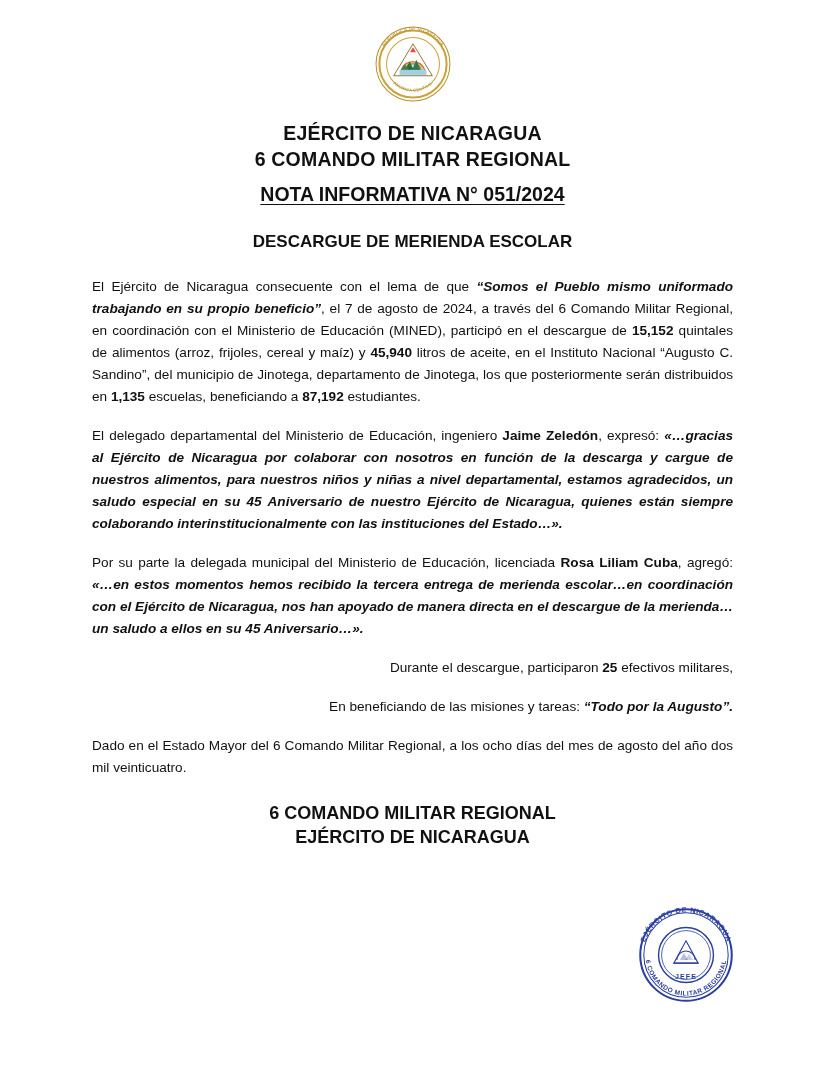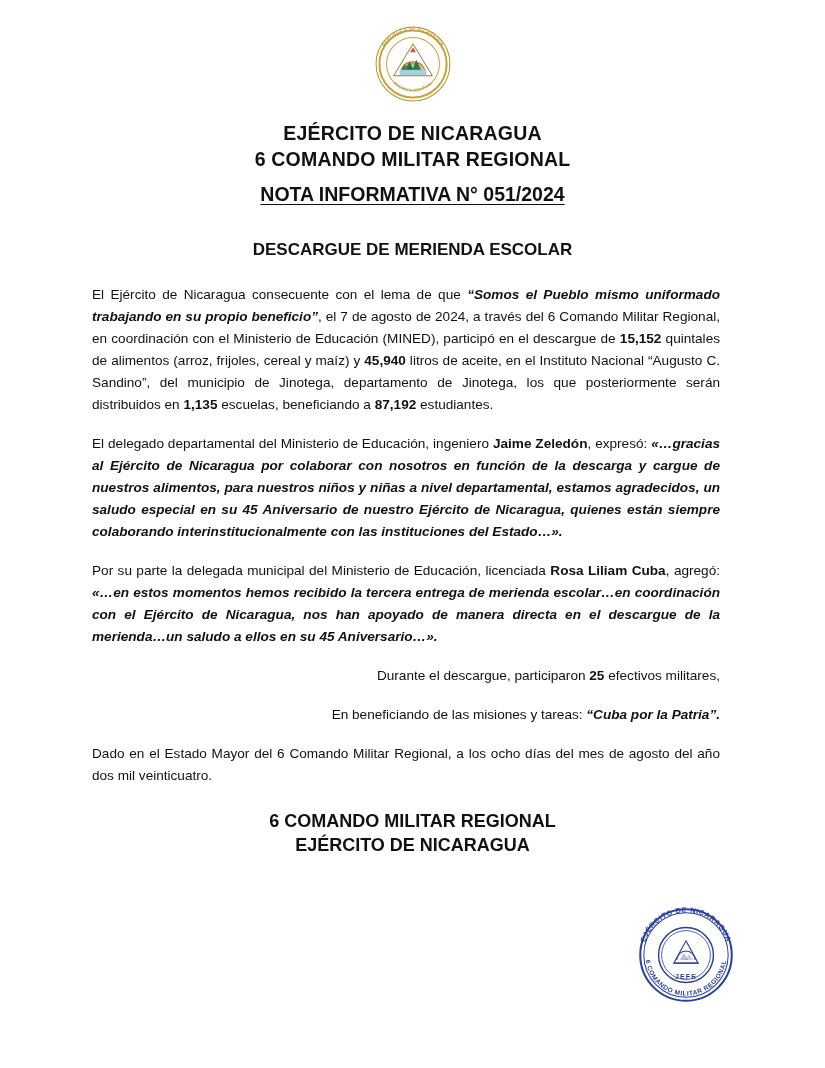--- a/index.html
+++ b/index.html
@@ -54,34 +54,34 @@
     margin-top: 10px;
     text-decoration: underline;
     text-underline-offset: 3px;
     color: #111;
   }
 
   .subject {
     text-align: center;
     font-weight: bold;
     font-size: 17px;
-    margin-top: 34px;
+    margin-top: 26px;
     color: #111;
   }
 
   
   .body-text {
     margin-top: 24px;
     font-size: 13.6px;
     line-height: 1.62;
     text-align: justify;
     color: #111;
   }
   .body-text p {
-    margin: 0 13px 17px 0;
+    margin: 0 0 17px 0;
   }
   .body-text p:last-child { margin-bottom: 0; }
   .b { font-weight: bold; }
   .bi { font-weight: bold; font-style: italic; }
 
   .short-line { text-align: right; }
 
   
   .signature {
     margin-top: 22px;
@@ -155,21 +155,21 @@
   <div class="body-text">
 
     <p><span>El Ejército de Nicaragua consecuente con el lema de que </span><span class="bi">“Somos el Pueblo mismo uniformado trabajando en su propio beneficio”</span><span>, el 7 de agosto de 2024, a través del 6 Comando Militar Regional, en coordinación con el Ministerio de Educación (MINED), participó en el descargue de </span><span class="b">15,152</span><span> quintales de alimentos (arroz, frijoles, cereal y maíz) y </span><span class="b">45,940</span><span> litros de aceite, en el Instituto Nacional “Augusto C. Sandino”, del municipio de Jinotega, departamento de Jinotega, los que posteriormente serán distribuidos en </span><span class="b">1,135</span><span> escuelas, beneficiando a </span><span class="b">87,192</span><span> estudiantes.</span></p>
 
     <p><span>El delegado departamental del Ministerio de Educación, ingeniero </span><span class="b">Jaime Zeledón</span><span>, expresó: </span><span class="bi">«…gracias al Ejército de Nicaragua por colaborar con nosotros en función de la descarga y cargue de nuestros alimentos, para nuestros niños y niñas a nivel departamental, estamos agradecidos, un saludo especial en su 45 Aniversario de nuestro Ejército de Nicaragua, quienes están siempre colaborando interinstitucionalmente con las instituciones del Estado…».</span></p>
 
     <p><span>Por su parte la delegada municipal del Ministerio de Educación, licenciada </span><span class="b">Rosa Liliam Cuba</span><span>, agregó: </span><span class="bi">«…en estos momentos hemos recibido la tercera entrega de merienda escolar…en coordinación con el Ejército de Nicaragua, nos han apoyado de manera directa en el descargue de la merienda…un saludo a ellos en su 45 Aniversario…».</span></p>
 
     <p class="short-line"><span>Durante el descargue, participaron </span><span class="b">25</span><span> efectivos militares,</span></p>
 
-    <p class="short-line"><span>En beneficiando de las misiones y tareas: </span><span class="bi">“Cuba por la Patria”.</span></p>
+    <p class="short-line"><span>En beneficiando de las misiones y tareas: </span><span class="bi">“Todo por la Augusto”.</span></p>
 
 
     <p><span>Dado en el Estado Mayor del 6 Comando Militar Regional, a los ocho días del mes de agosto del año dos mil veinticuatro.</span></p>
 
   </div>
 
   <div class="signature">
     <div>6 COMANDO MILITAR REGIONAL</div>
     <div>EJÉRCITO DE NICARAGUA</div>
   </div>

